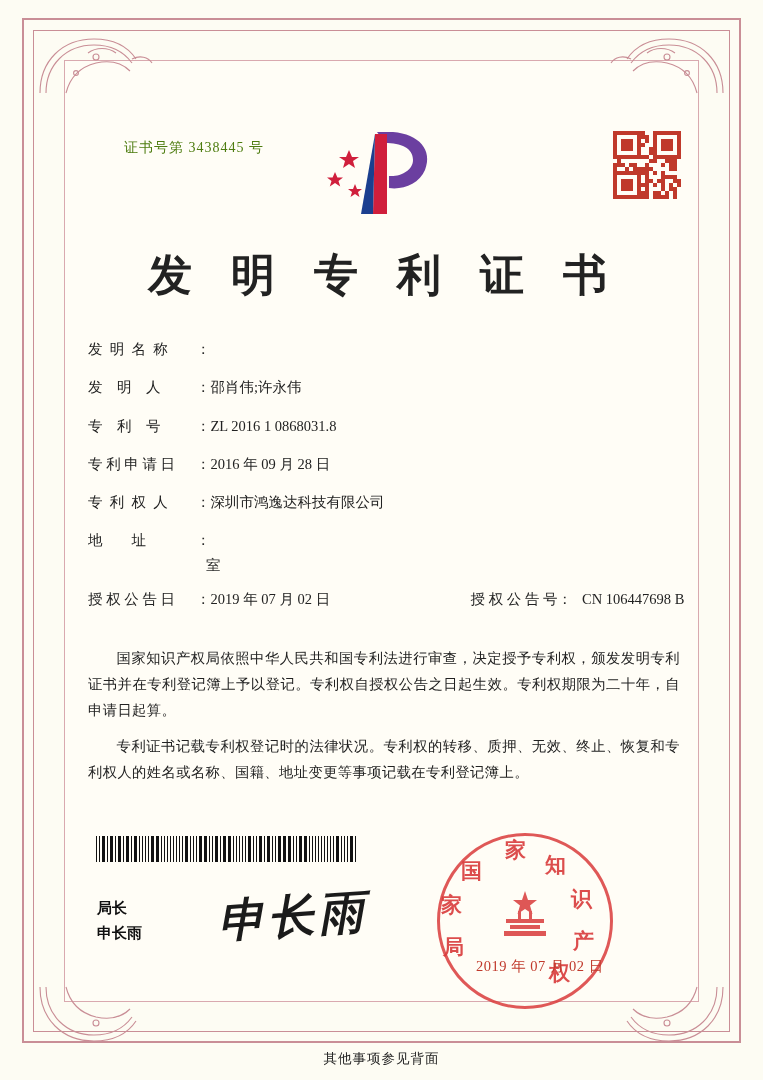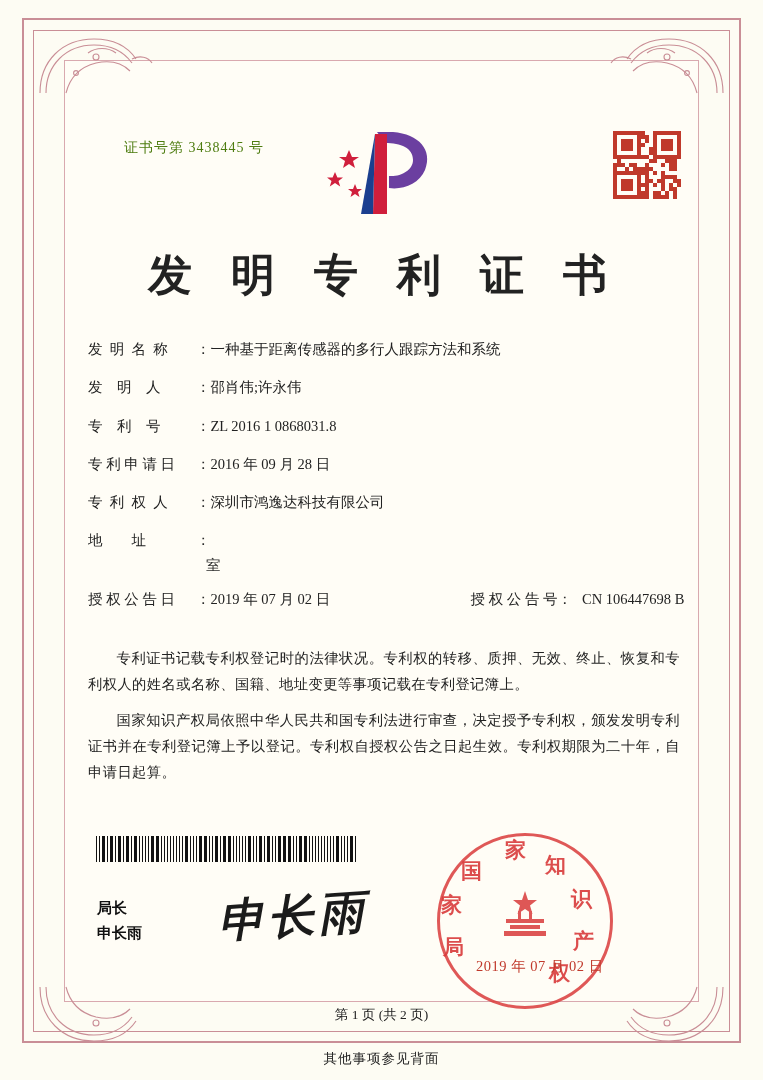--- a/index.html
+++ b/index.html
@@ -607,21 +607,20 @@
       </div>
   </div>
 
   <div class="title">发 明 专 利 证 书</div>
 
   <div class="fields">
 
     <div class="row">
       <div class="lbl">发  明  名  称</div>
       <div class="colon">：</div>
-      <div class="val">一种基于距离传感器的多行人跟踪方法和系统</div>
     </div>
 
     <div class="row">
       <div class="lbl">发    明    人</div>
       <div class="colon">：</div>
       <div class="val">邵肖伟;许永伟</div>
     </div>
 
     <div class="row">
       <div class="lbl">专    利    号</div>
@@ -651,22 +650,22 @@
       <div class="lbl">授 权 公 告 日</div>
       <div class="colon">：</div>
       <div class="val">2019 年 07 月 02 日</div>
       <div class="lbl2">授 权 公 告 号</div>
       <div class="colon">：</div>
       <div class="lbl2">CN 106447698 B</div>
     </div>
   </div>
 
   <div class="paras">
+    <div class="para">国家知识产权局依照中华人民共和国专利法进行审查，决定授予专利权，颁发发明专利证书并在专利登记簿上予以登记。专利权自授权公告之日起生效。专利权期限为二十年，自申请日起算。</div>
     <div class="para">专利证书记载专利权登记时的法律状况。专利权的转移、质押、无效、终止、恢复和专利权人的姓名或名称、国籍、地址变更等事项记载在专利登记簿上。</div>
-    <div class="para">国家知识产权局依照中华人民共和国专利法进行审查，决定授予专利权，颁发发明专利证书并在专利登记簿上予以登记。专利权自授权公告之日起生效。专利权期限为二十年，自申请日起算。</div>
   </div>
 
   <div class="barcode" id="barcode">
       <i style="width:1px"></i>
       <i style="width:1px"></i>
       <i style="width:3px"></i>
       <i style="width:1px"></i>
       <i style="width:3px"></i>
       <i style="width:1px"></i>
       <i style="width:3px"></i>
@@ -761,16 +760,15 @@
       <span style="left:134px; top:52px;">识</span>
       <span style="left:136px; top:94px;">产</span>
       <span style="left:112px; top:126px;">权</span>
       <span style="left:24px; top:24px;">国</span>
       <span style="left:4px; top:58px;">家</span>
       <span style="left:6px; top:100px;">局</span>
     </div>
   </div>
   <div class="seal-date">2019 年 07 月 02 日</div>
 
-  <div class="page-no">第 1 页 (共 2 页)</div>
   <div class="footnote">其他事项参见背面</div>
 
 </div>
 
 </body></html>

